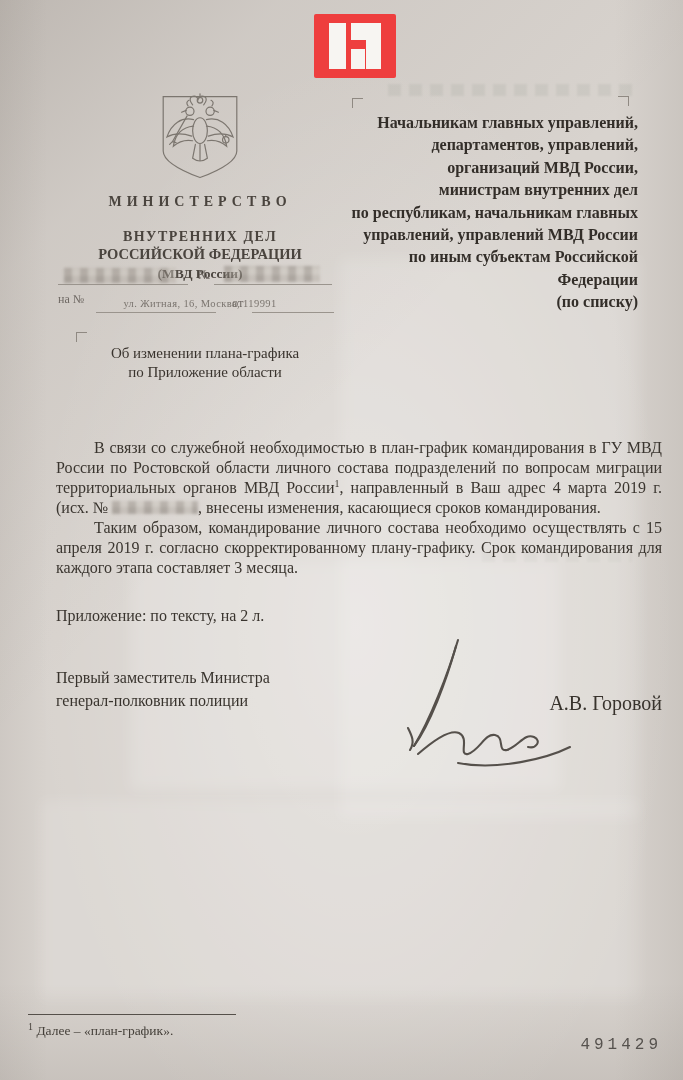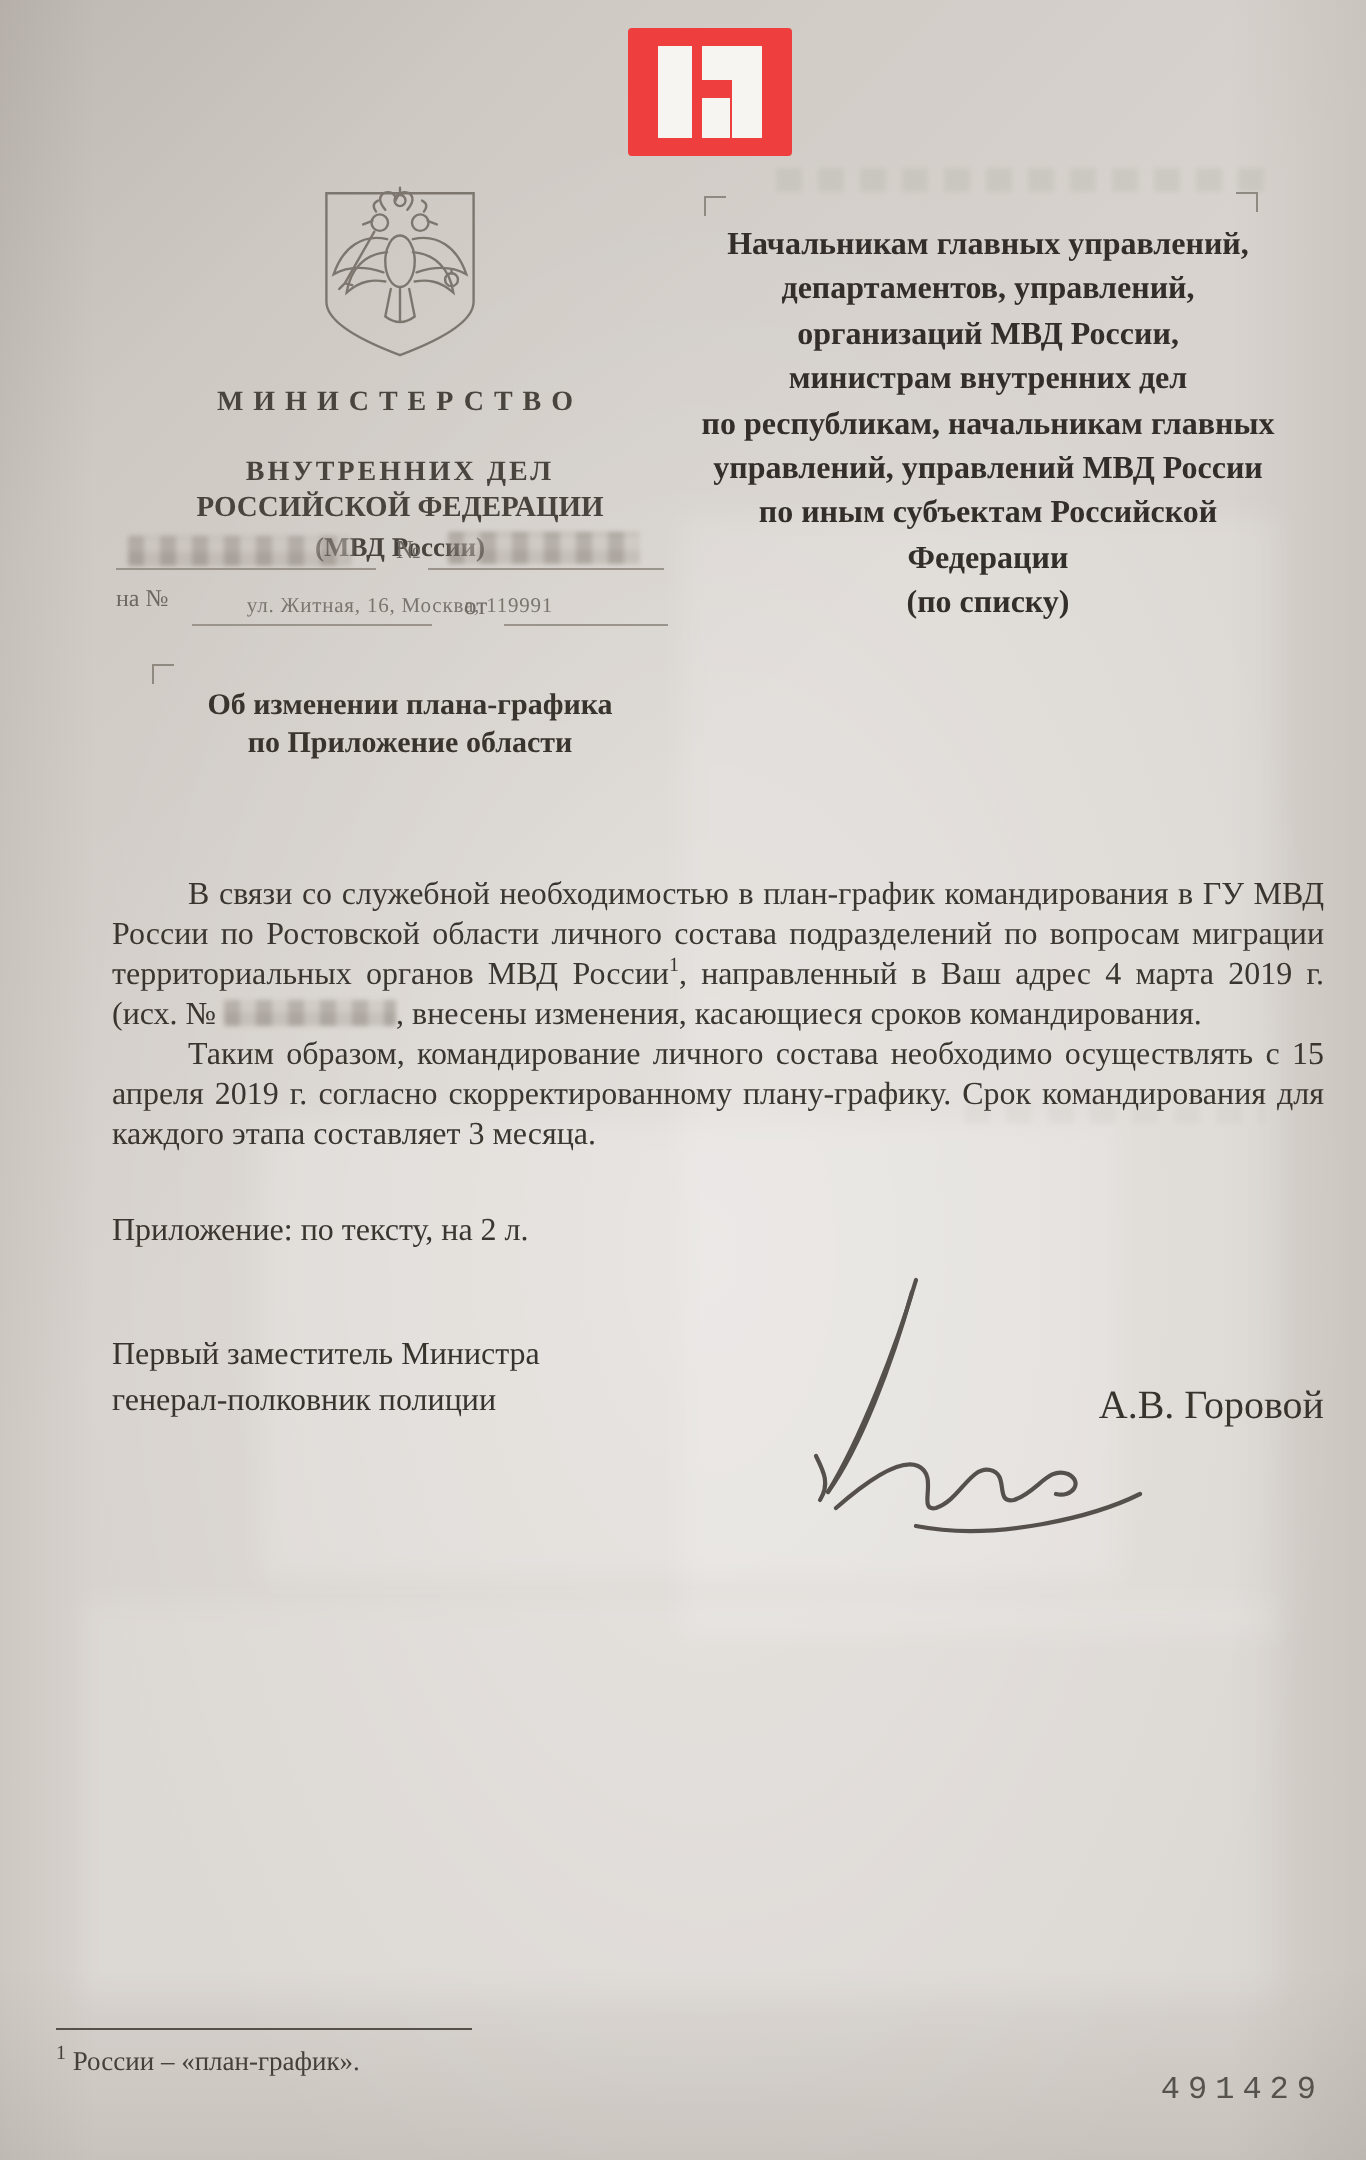--- a/index.html
+++ b/index.html
@@ -58,26 +58,26 @@
       repeating-linear-gradient(90deg,rgba(120,112,104,.40) 0 8px,rgba(196,190,182,.40) 8px 16px),
       repeating-linear-gradient(0deg,rgba(150,142,134,.35) 0 7px,rgba(208,202,194,.35) 7px 14px);
   }
 
   
   .corner{position:absolute;width:10px;height:9px;}
   .corner.tl{border-left:1.5px solid #8f8982;border-top:1.5px solid #8f8982;}
   .corner.tr{border-right:1.5px solid #8f8982;border-top:1.5px solid #8f8982;}
 
   
-  .recipient{position:absolute;left:350px;top:112px;width:288px;text-align:center;
+  .recipient{position:absolute;left:350px;top:112px;width:288px;text-align:right;
     font-size:16px;line-height:22.4px;font-weight:600;color:#332e29;}
 
   
   .subject{position:absolute;left:60px;top:344px;width:290px;text-align:center;
-    font-size:15px;line-height:18.6px;font-weight:bold;color:#3a342e;}
+    font-size:15px;line-height:18.6px;font-weight:normal;color:#3a342e;}
 
   
   .body-text{position:absolute;left:56px;top:426px;width:606px;
     font-size:16px;line-height:20px;text-align:justify;color:#3a352f;margin-top:12px;}
   .body-text p{margin:0;text-indent:38px;}
   sup{font-size:10px;line-height:0;}
   .attachment{position:absolute;left:56px;top:607px;font-size:16px;color:#3a352f;}
 
   
   .sig-post{position:absolute;left:56px;top:666px;font-size:16px;line-height:23px;color:#38332d;}
@@ -184,17 +184,17 @@
   <svg class="sig-svg" viewBox="0 0 180 142" fill="none" stroke="#55504b" stroke-width="2.1" stroke-linecap="round">
     <path d="M62,10 C52,44 34,90 18,116"></path>
     <path d="M18,116 C34,94 50,52 60,16"></path>
     <path d="M12,98 C16,106 19,112 14,120"></path>
     <path d="M22,124 C38,110 54,99 63,103 C74,108 62,126 72,124 C84,120 89,103 99,105 C109,107 101,122 111,120 C123,116 128,103 138,107 C146,111 140,119 132,117"></path>
     <path d="M62,133 C102,141 152,128 174,117"></path>
   </svg>
   <div class="sig-name">А.В. Горовой</div>
 
   <div class="fn-rule"></div>
-  <div class="footnote"><sup>1</sup><span> России – «план-график».</span></div>
+  <div class="footnote"><sup>1</sup><span> Далее – «план-график».</span></div>
 
   <div class="stamp">491429</div>
 
 </div>
 
 </body></html>

